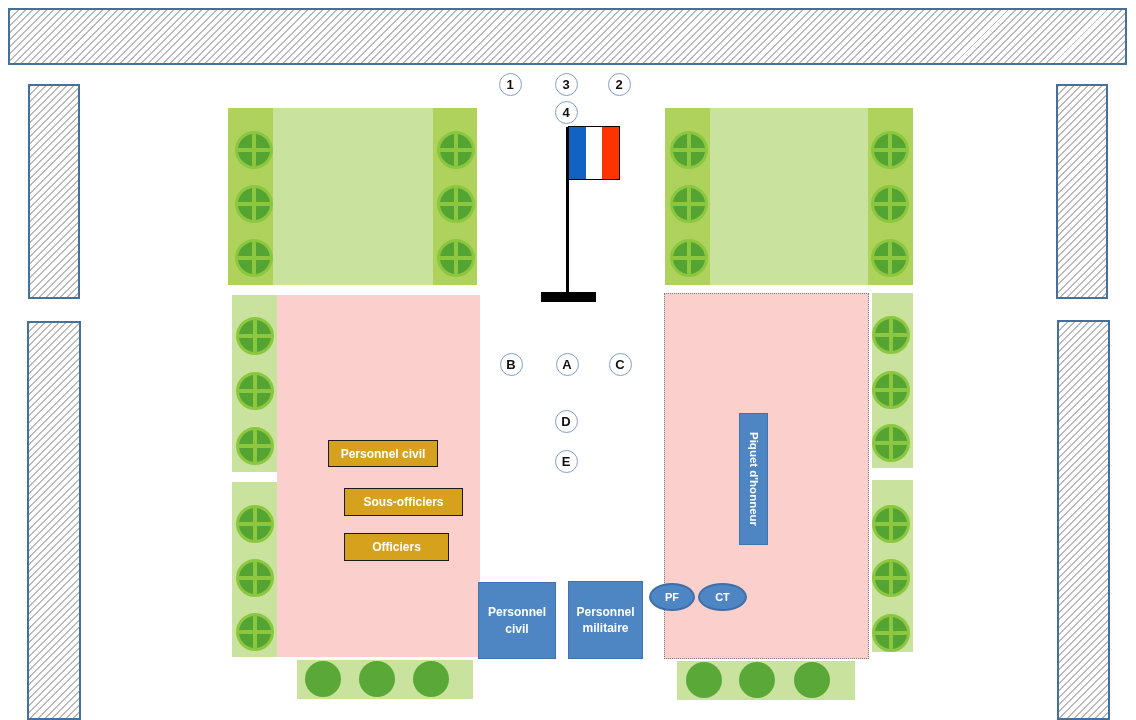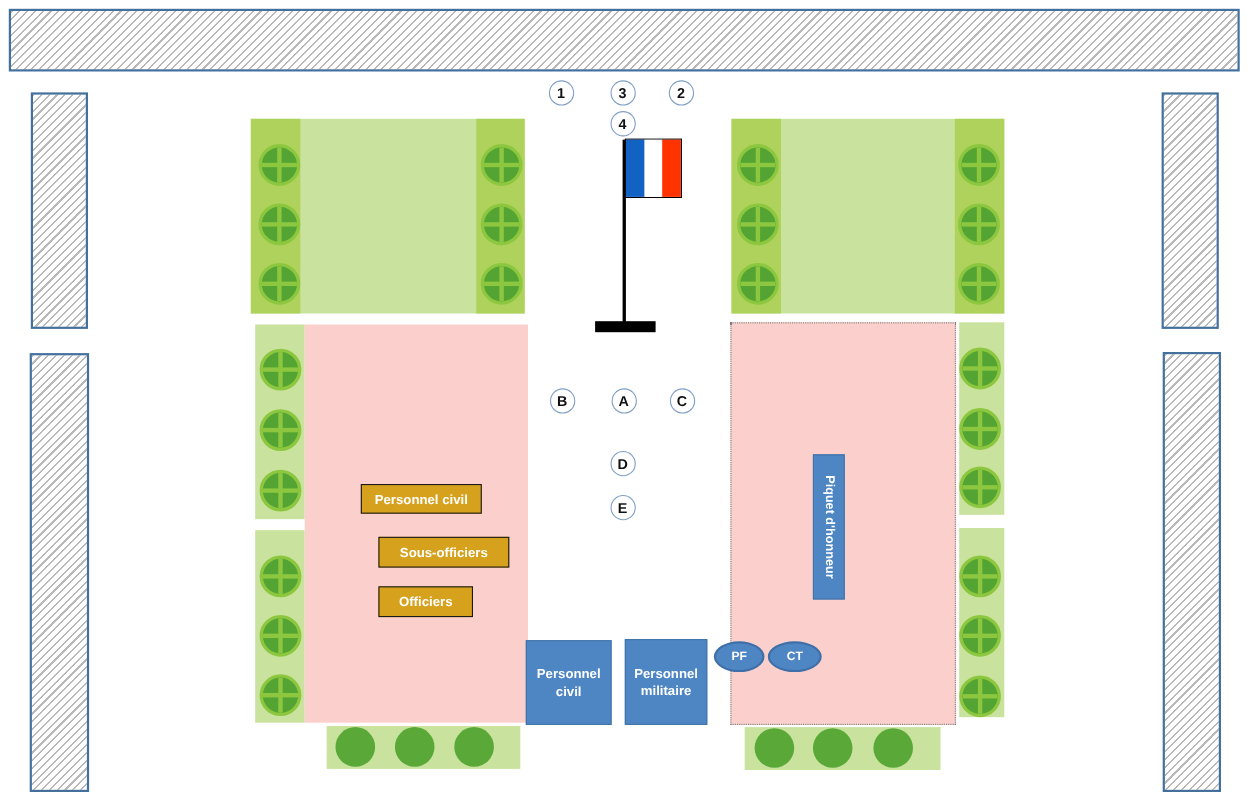--- a/index.html
+++ b/index.html
@@ -146,21 +146,21 @@
 
   <div class="abs green-light" style="left:297px; top:660px; width:176px; height:39px;"></div>
   <div class="abs green-light" style="left:677px; top:661px; width:178px; height:39px;"></div>
 
   <div class="abs orange-box" style="left:328px; top:440px; width:110px; height:27px;">
     <span>Personnel civil</span>
   </div>
   <div class="abs orange-box" style="left:344px; top:488px; width:119px; height:28px;">
     <span>Sous-officiers</span>
   </div>
-  <div class="abs orange-box" style="left:344px; top:533px; width:86px; height:28px;">
+  <div class="abs orange-box" style="left:344px; top:533px; width:105px; height:28px;">
     <span>Officiers</span>
   </div>
 
   <div class="abs blue-box" style="left:478px; top:582px; width:78px; height:77px;">
     <span>Personnel civil</span>
   </div>
   <div class="abs blue-box" style="left:568px; top:581px; width:75px; height:78px;">
     <span>Personnel militaire</span>
   </div>
   <div class="abs blue-box vertical" style="left:739px; top:413px; width:29px; height:132px;">

